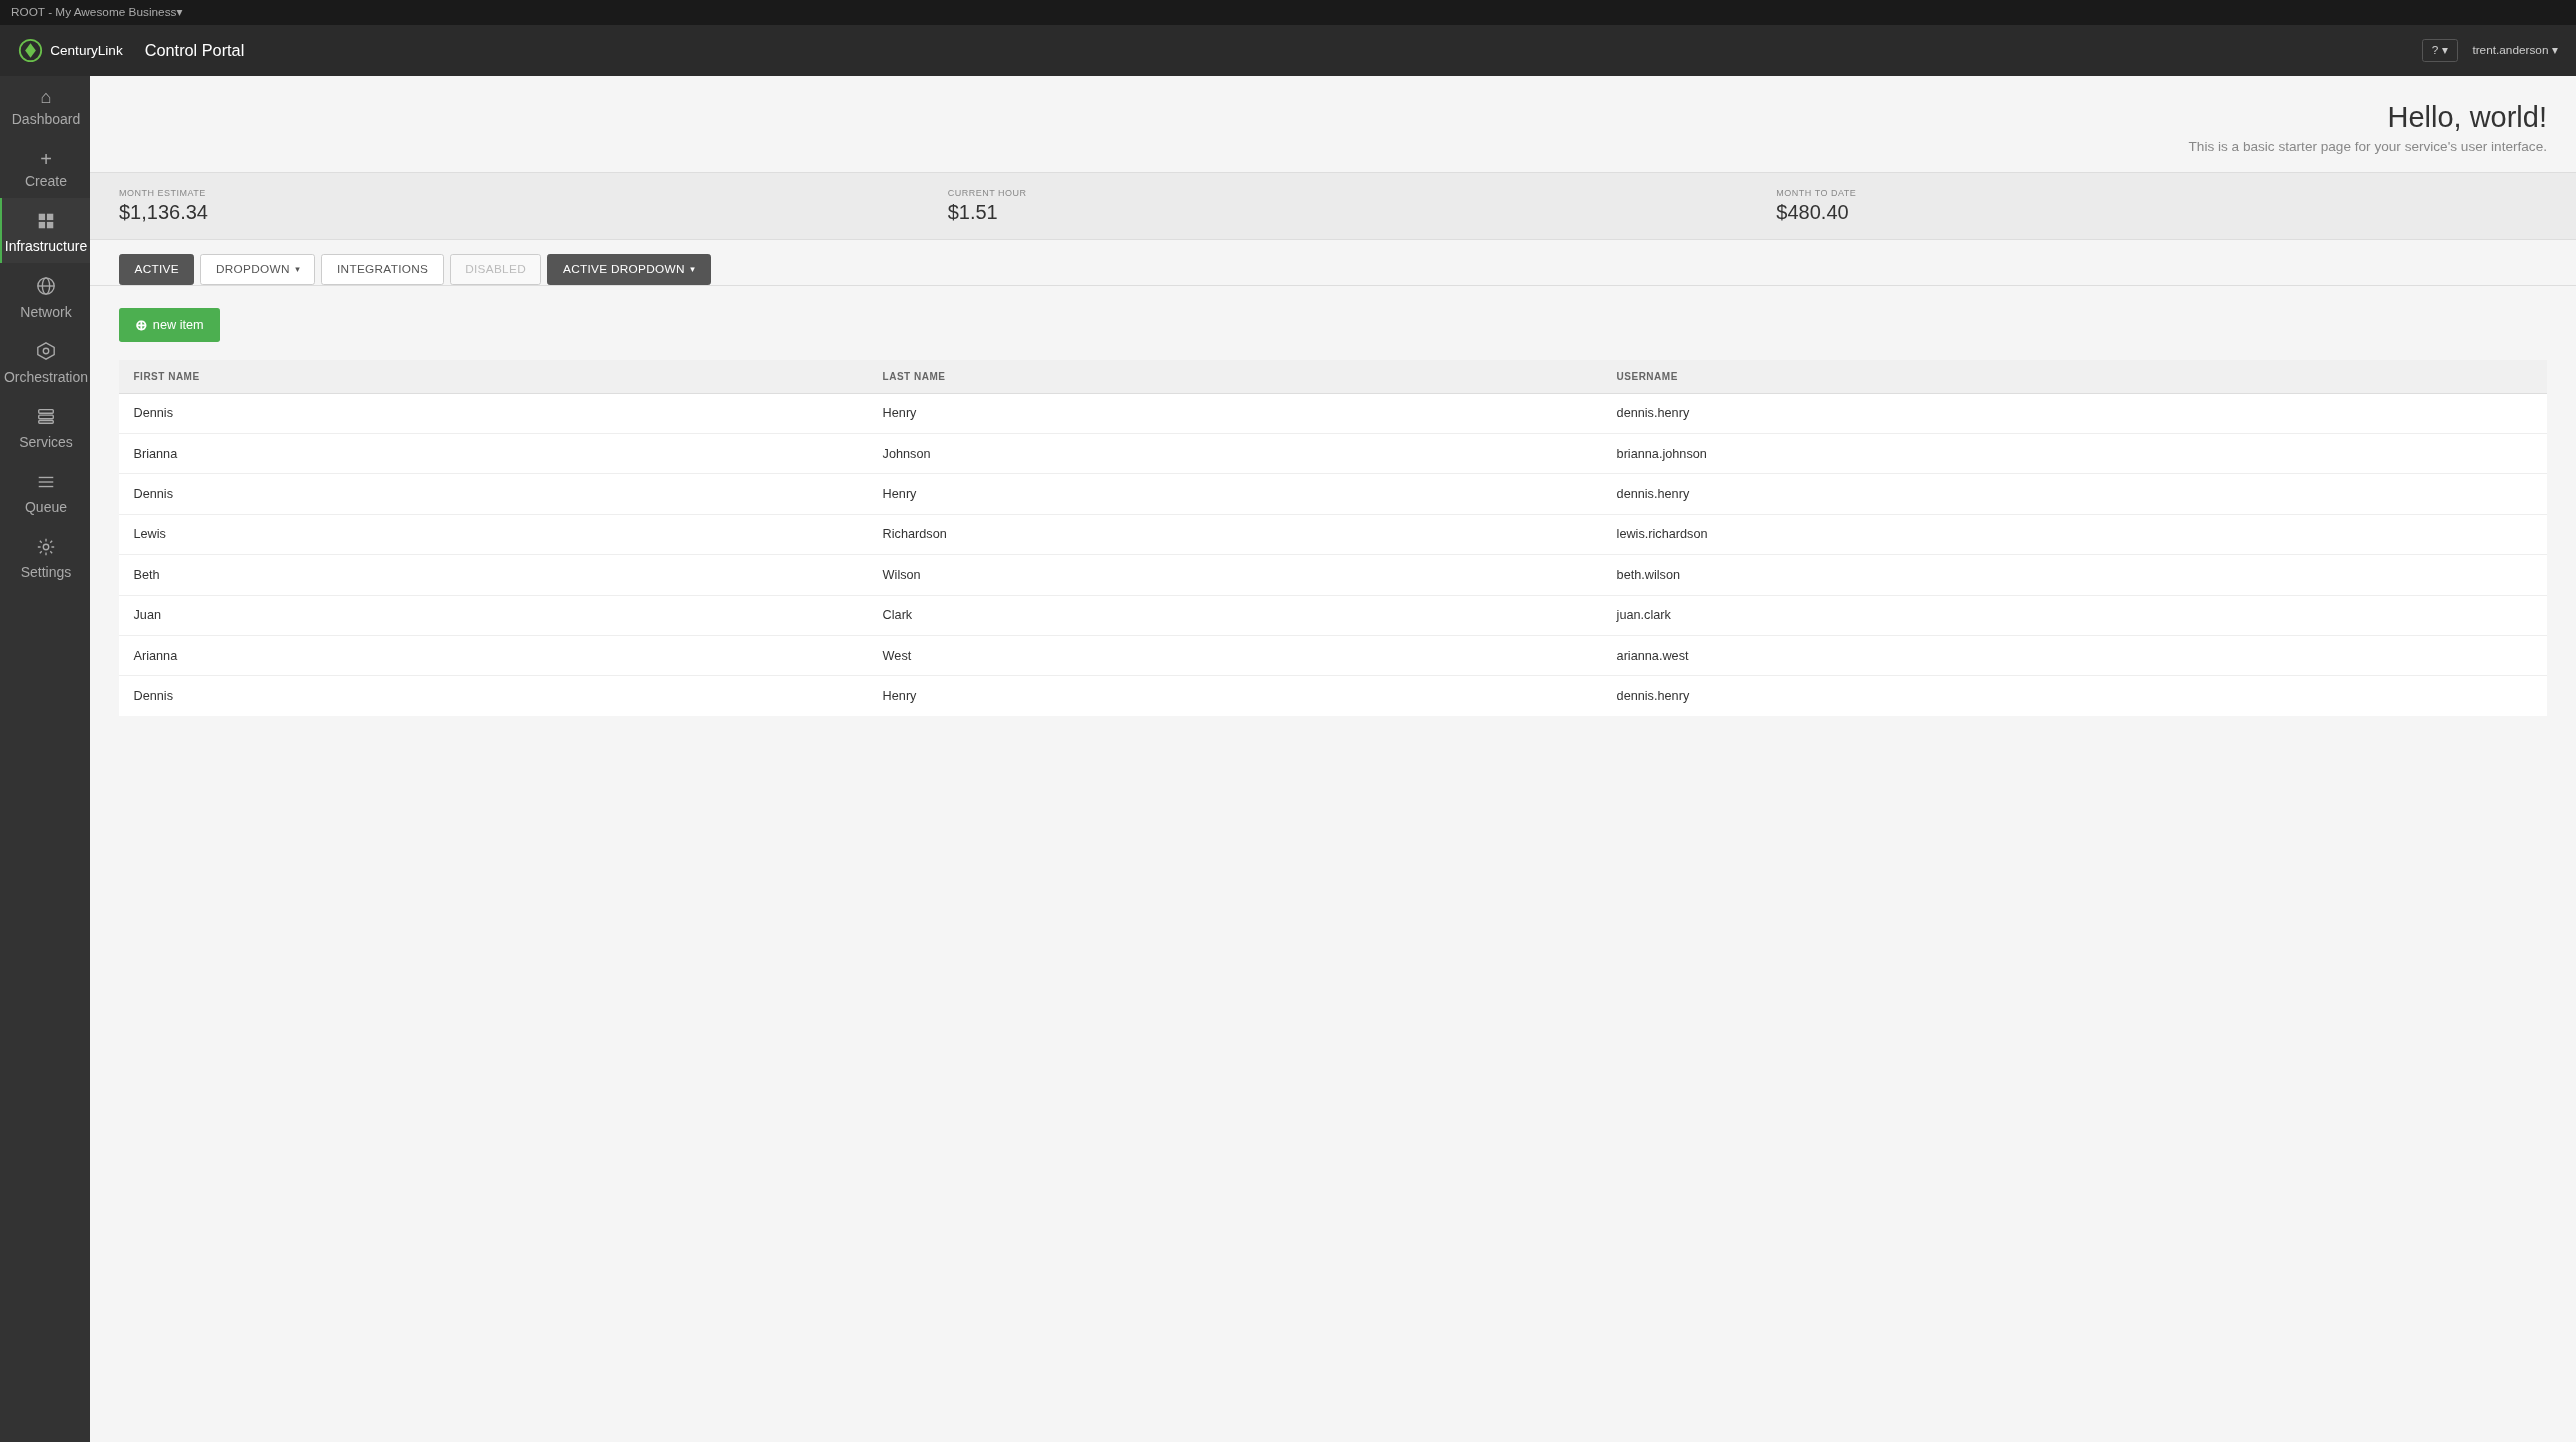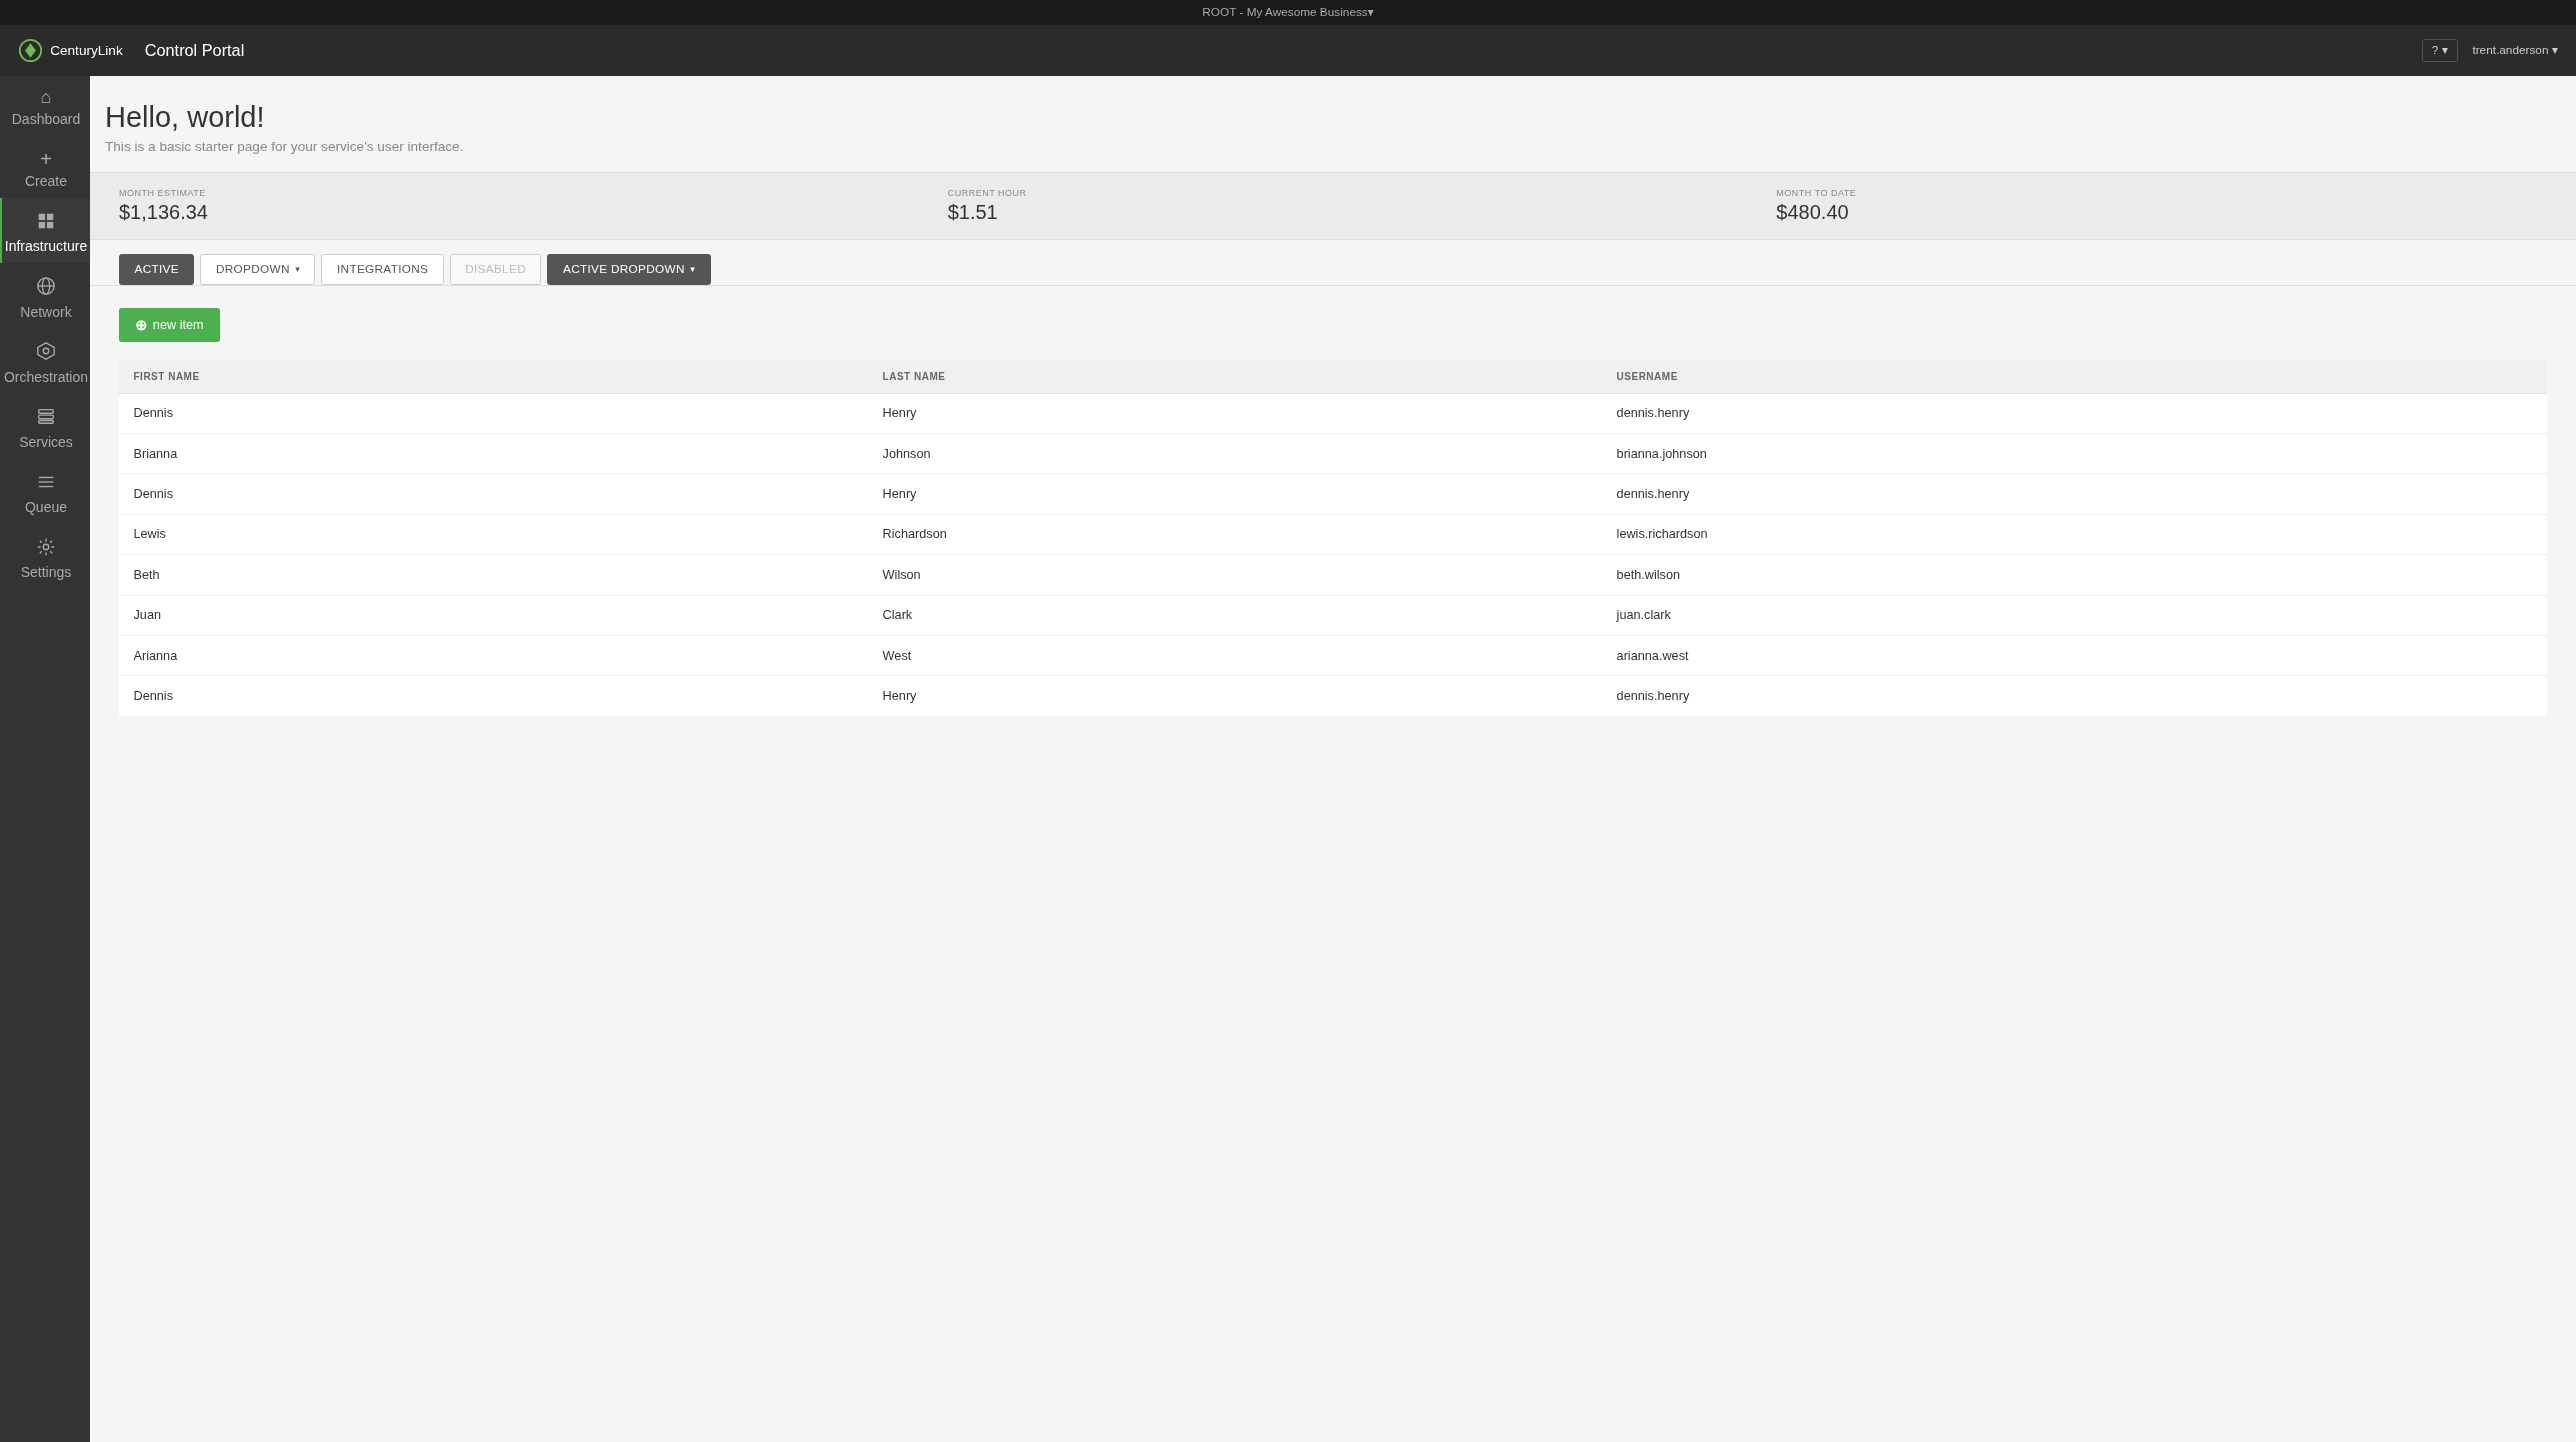--- a/index.html
+++ b/index.html
@@ -5,21 +5,21 @@
     * { margin: 0; padding: 0; box-sizing: border-box; }
     body { font-family: 'Helvetica Neue', Arial, sans-serif; background: #f5f5f5; display: flex; flex-direction: column; height: 100vh; overflow: hidden; }
 
     
     .top-bar {
       background: #1a1a1a;
       color: #aaa;
       font-size: 11.8px;
       padding: 5.4px 11px;
       display: flex;
-      justify-content: center;
+      justify-content: flex-start;
       align-items: center;
       flex-shrink: 0;
     }
 
     
     .header {
       background: #2b2b2b;
       display: flex;
       align-items: center;
       padding: 0 18px;
@@ -110,22 +110,23 @@
     .sidebar-label { font-size: 14px; text-align: center; }
 
     
     .content {
       flex: 1;
       overflow-y: auto;
       background: #f5f5f5;
     }
     .content-header {
       background: #f5f5f5;
-      padding: 25px 15px 18px;
+      padding: 25px 29px 18px;
       border-bottom: 0.9px solid #ddd;
+      text-align: right;
     }
     .page-title {
       font-size: 29px;
       font-weight: 300;
       color: #333;
       margin-bottom: 5.4px;
     }
     .page-subtitle {
       color: #888;
       font-size: 13.6px;

